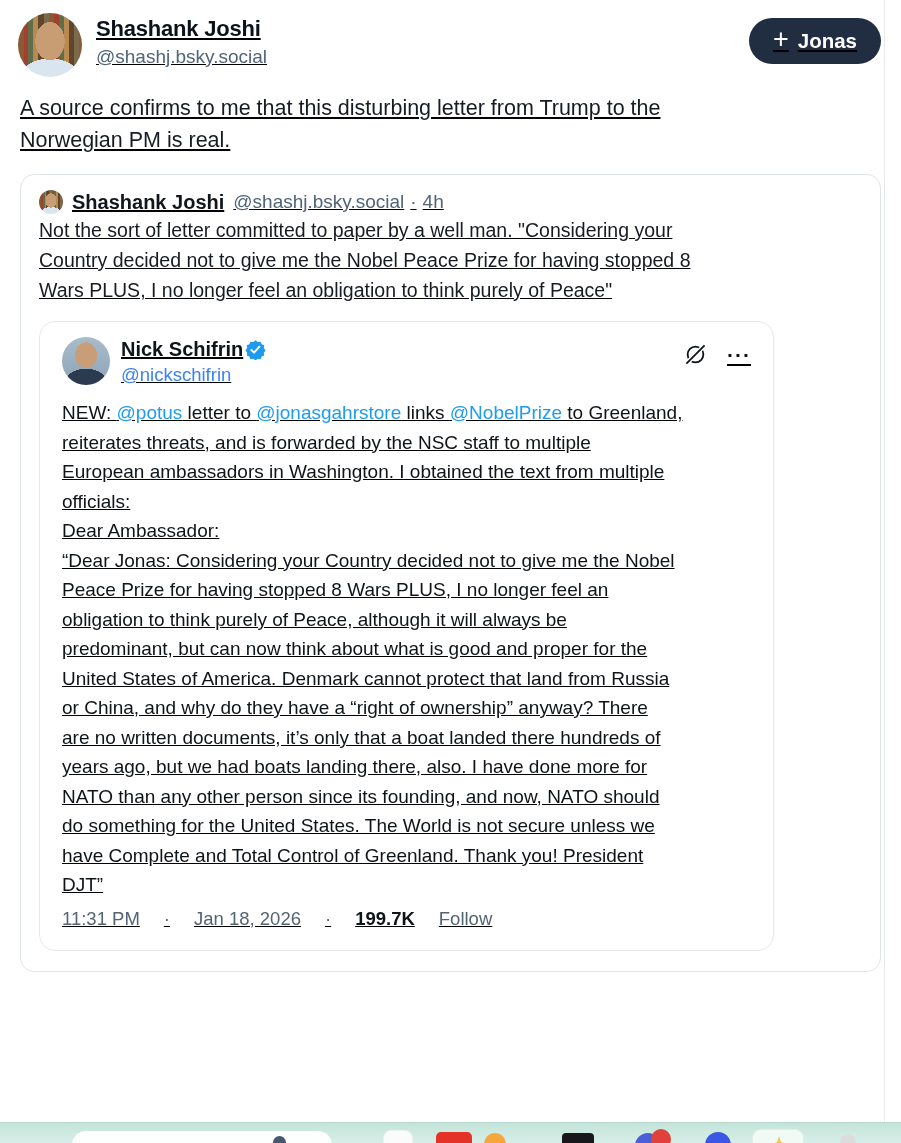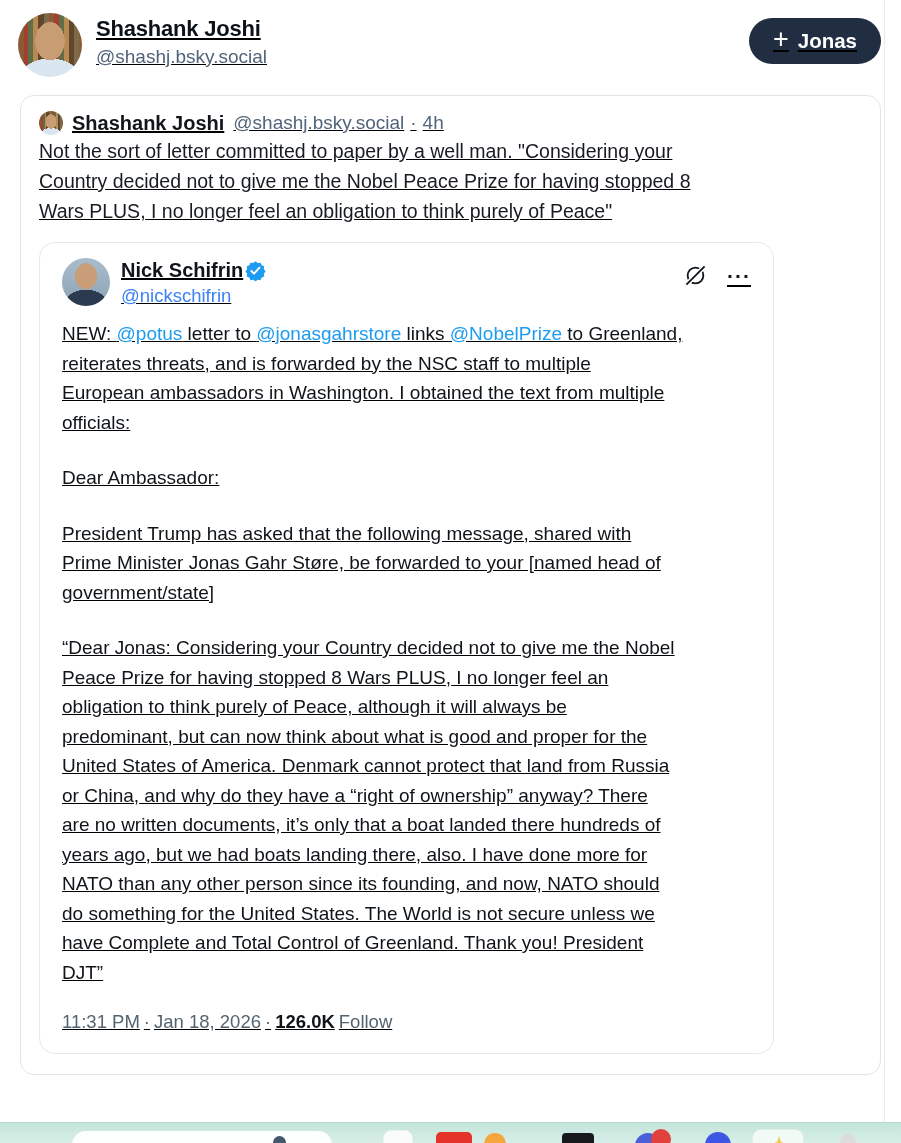--- a/index.html
+++ b/index.html
@@ -48,26 +48,26 @@
   .tweet-author { margin-left:11px; padding-top:1px; }
   .tweet-name-row { display:flex; align-items:center; gap:2px; }
   .tweet-name { font-size:20px; font-weight:700; color:#0f1419; }
   .badge { width:21px; height:21px; display:block; }
   .tweet-handle { font-size:18.5px; color:#3b82f6; margin-top:3px; }
   .tweet-actions { margin-left:auto; display:flex; align-items:center; gap:20px; padding-top:6px; }
   .grok { width:23px; height:23px; display:block; }
   .more-dots { font-size:21px; font-weight:700; color:#0f1419; letter-spacing:1px; line-height:1; }
 
   .tweet-body { margin-top:12px; font-size:19px; line-height:29.5px; color:#0f1419; }
-  .tweet-body p { margin-top:26px; }
+  .tweet-body p { }
   .tweet-body p:first-child { margin-top:0; }
   .prelines { white-space:pre-line; }
   .mention { color:#1d9bf0; text-decoration:none; cursor:pointer; }
 
-  .tweet-footer { display:flex; align-items:flex-start; gap:4px; margin-top:24px; font-size:18.5px; color:#536471; }
+  .tweet-footer { display:flex; align-items:flex-start; gap:24px; margin-top:8px; font-size:18.5px; color:#536471; }
   .views-count { color:#0f1419; font-weight:700; }
 
   
   .taskbar { position:absolute; left:0; right:0; bottom:0; height:21px;
     background:linear-gradient(180deg, #c4e4da, #d7efe8); border-top:1px solid #b7d8cd; }
   .taskbar .search-pill { position:absolute; left:72px; top:8px; width:260px; height:28px;
     background:#fdfefe; border-radius:15px; }
   .search-pill .pill-ic { position:absolute; right:46px; top:5px; width:13px; height:13px;
     border-radius:50%; background:#44586e; }
   .bar-ic { position:absolute; }
@@ -94,20 +94,22 @@
     <div class="author-block">
       <div class="author-name">Shashank Joshi</div>
       <div class="author-handle">@shashj.bsky.social</div>
     </div>
     <button class="follow-btn">
         <span class="plus">+</span>
         <span>Jonas</span>
       </button>
   </header>
 
+  <div class="post-text">A source confirms to me that this disturbing letter from Trump to the
+Norwegian PM is real.</div>
 
   <section class="quote-card">
     <div class="quote-header">
       <div class="avatar avatar-sm avatar-shashank"></div>
       <span class="quote-name">Shashank Joshi</span>
       <span class="quote-meta">
           <span>@shashj.bsky.social</span>
           <span>·</span>
           <span>4h</span>
         </span>
@@ -135,43 +137,40 @@
               <line x1="3.5" y1="20.5" x2="20.5" y2="3.5" stroke="#fff" stroke-width="5"></line>
               <line x1="2.5" y1="21.5" x2="21.5" y2="2.5" stroke="#0f1419" stroke-width="1.9"></line>
             </svg>
           <span class="more-dots">···</span>
         </div>
       </div>
 
       <div class="tweet-body">
         <p><span>NEW: </span><span class="mention">@potus</span><span> letter to </span><span class="mention">@jonasgahrstore</span><span> links </span><span class="mention">@NobelPrize</span><span> to Greenland,</span><br><span>reiterates threats, and is forwarded by the NSC staff to multiple</span><br><span>European ambassadors in Washington. I obtained the text from multiple</span><br><span>officials:</span></p>
         <p>Dear Ambassador:</p>
-        <p class="prelines">President Trump has asked that the following message, shared with
-Prime Minister Jonas Gahr Støre, be forwarded to your [named head of
-government/state]</p>
         <p class="prelines">“Dear Jonas: Considering your Country decided not to give me the Nobel
 Peace Prize for having stopped 8 Wars PLUS, I no longer feel an
 obligation to think purely of Peace, although it will always be
 predominant, but can now think about what is good and proper for the
 United States of America. Denmark cannot protect that land from Russia
 or China, and why do they have a “right of ownership” anyway? There
 are no written documents, it’s only that a boat landed there hundreds of
 years ago, but we had boats landing there, also. I have done more for
 NATO than any other person since its founding, and now, NATO should
 do something for the United States. The World is not secure unless we
 have Complete and Total Control of Greenland. Thank you! President
 DJT”</p>
       </div>
 
       <div class="tweet-footer">
           <span>11:31 PM</span>
           <span>·</span>
           <span>Jan 18, 2026</span>
           <span>·</span>
-          <span class="views-count">126.0K</span>
+          <span class="views-count">199.7K</span>
           <span>Follow</span>
         </div>
     </figure>
   </section>
 
   <div class="taskbar">
     <div class="search-pill">
         <span class="pill-ic"></span>
       </div>
     <div class="bar-ic ic-white"></div>

